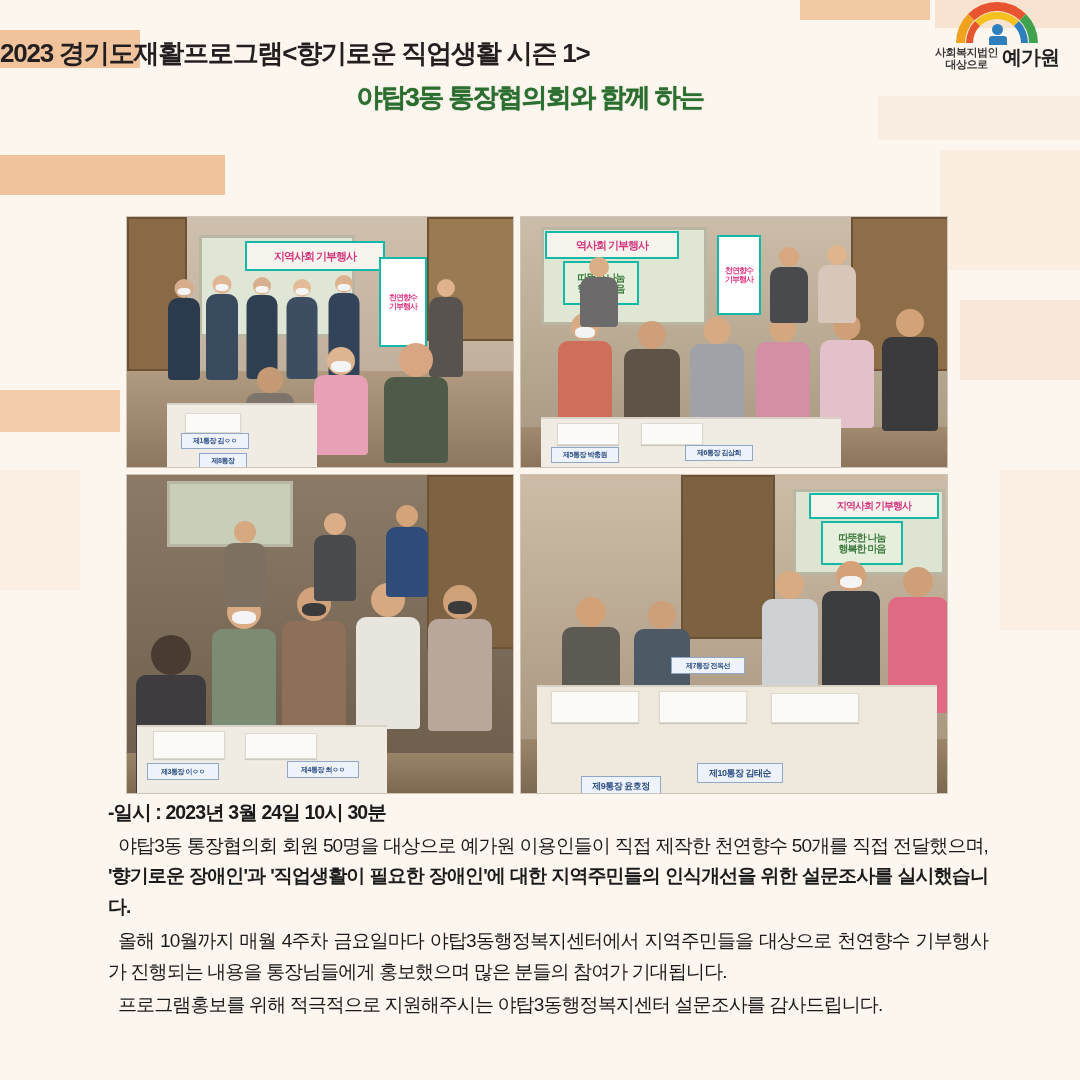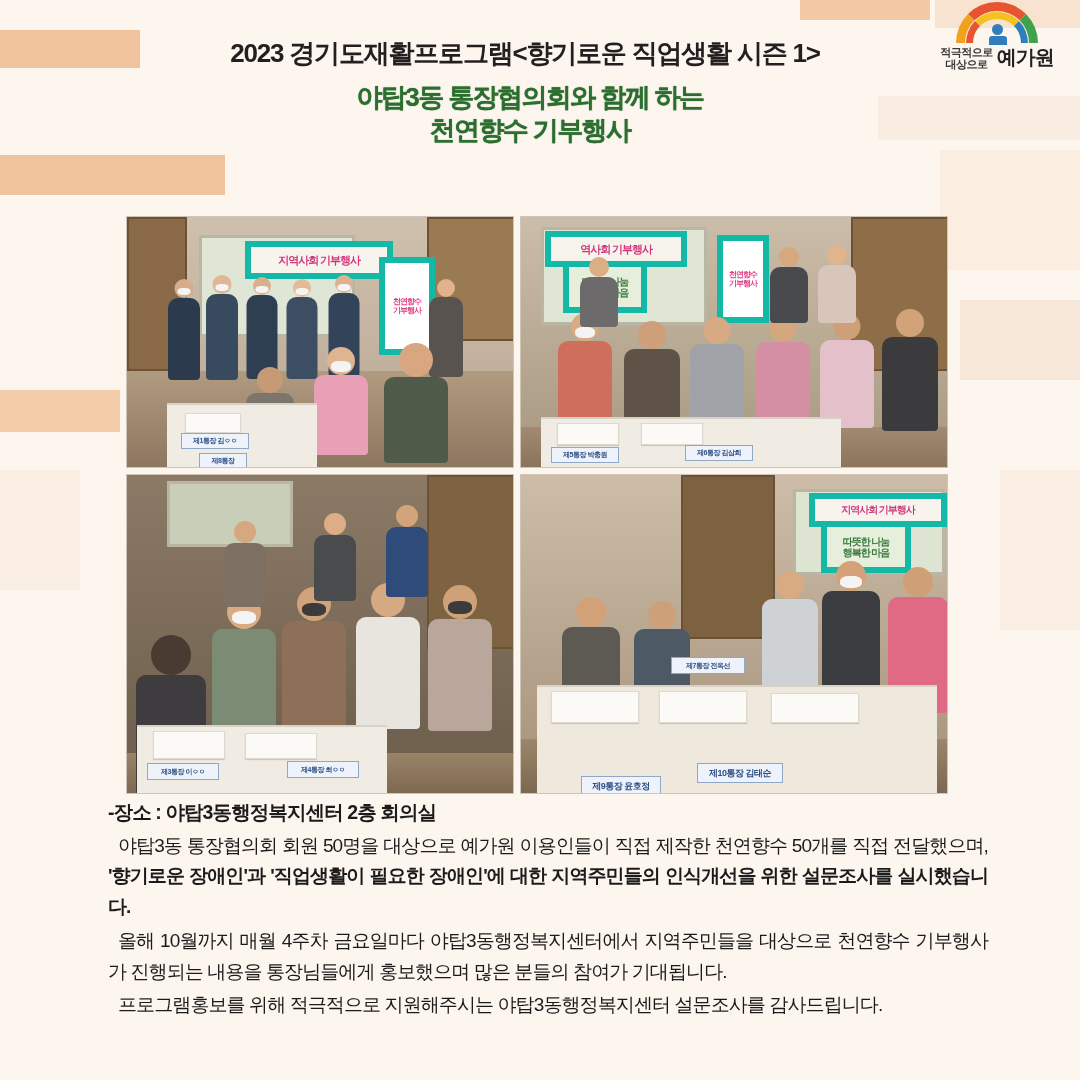--- a/index.html
+++ b/index.html
@@ -67,21 +67,21 @@
   .logo-person .body { width: 18px; height: 9px; background: #2f7fbf; border-radius: 3px 3px 0 0; margin: 1px auto 0; }
   .logo-text-sm {
     font-size: 11px; color: #3a3a3a; letter-spacing: -0.5px; line-height: 1.15; font-weight: bold;
   }
   .logo-row { display: flex; align-items: flex-end; justify-content: center; gap: 4px; }
   .logo-text-lg { font-size: 20px; color: #222; font-weight: bold; letter-spacing: -1px; }
 
   
   .header { position: absolute; left: 0; top: 0; width: 1080px; }
   .series-line {
-    text-align: center;
+    text-align: left;
     font-size: 26px;
     font-weight: bold;
     color: #231f20;
     letter-spacing: -1.2px;
     margin-top: 36px;
     padding-right: 30px;
   }
   .title-block {
     text-align: center;
     margin-top: 10px;
@@ -122,24 +122,24 @@
   
   .wall { position: absolute; inset: 0; background: linear-gradient(#cfc0ad, #b7a692); }
   .door {
     position: absolute; background: #8a6a46; border: 2px solid #6d5134;
   }
   .screen {
     position: absolute; background: #e9eadf;
     border: 3px solid #b9b7a3;
   }
   .banner {
-    position: absolute; background: #f4f2ec; border: 6px solid #14b8a6;
+    position: absolute; background: #f4f2ec; border: 2px solid #14b8a6;
     display: flex; align-items: center; justify-content: center;
     color: #d33b7d; font-weight: bold; letter-spacing: -1px;
-    text-align: center; line-height: 1.15; overflow: hidden; font-family: Liberation Serif, serif;
+    text-align: center; line-height: 1.15; overflow: hidden;
   }
   .banner.pink { background: #fff; color: #e23b84; }
   .banner.green { background: #e5efdc; color: #3c7a3c; }
   .floor {
     position: absolute; left: 0; right: 0; bottom: 0;
     background: linear-gradient(#b09a80, #8d7760);
   }
   .table-row-el {
     position: absolute; background: #f0ece4; border-top: 2px solid #d8d2c6;
   }
@@ -211,32 +211,31 @@
   <div class="logo-mark">
     <div class="logo-arc"></div>
     <div class="logo-arc2"></div>
     <div class="logo-person">
       <div class="head"></div>
       <div class="body"></div>
     </div>
   </div>
   <div class="logo-row">
     <div class="logo-text-sm">
-      <div>적극적으로</div>
+      <div>사회복지법인</div>
       <div>대상으로</div>
     </div>
     <div class="logo-text-lg">예가원</div>
   </div>
 </div>
 
 <div class="header">
   <div class="series-line">2023 경기도재활프로그램&lt;향기로운 직업생활 시즌 1&gt;</div>
   <div class="title-block">
     <div class="title-line">야탑3동 통장협의회와 함께 하는</div>
-    <div class="title-line">천연향수 기부행사</div>
   </div>
 </div>
 
 <div class="photos">
 
   <div class="photo p1">
     <div class="wall"></div>
     <div class="door" style="left:0;top:0;width:56px;height:150px;"></div>
     <div class="door" style="left:300px;top:0;width:88px;height:120px;background:#9a7a52;"></div>
     <div class="screen" style="left:72px;top:18px;width:150px;height:96px;background:#dfe6d6;"></div>
@@ -440,19 +439,19 @@
     <div class="paper" style="left:30px;top:216px;width:86px;height:30px;"></div>
     <div class="paper" style="left:138px;top:216px;width:86px;height:30px;"></div>
     <div class="paper" style="left:250px;top:218px;width=86px;width:86px;height:28px;"></div>
     <div class="nameplate" style="left:150px;top:182px;width:72px;height:15px;">제7통장 전옥선</div>
     <div class="nameplate" style="left:60px;top:301px;width:78px;height:18px;font-size:9px;">제9통장 윤호정</div>
     <div class="nameplate" style="left:176px;top:288px;width:84px;height:18px;font-size:9px;">제10통장 김태순</div>
   </div>
 </div>
 
 <div class="body-text">
-  <div class="bt-line">-장소 : 야탑3동행정복지센터 2층 회의실</div>
+  <div class="bt-line">-일시 : 2023년 3월 24일 10시 30분</div>
   <div class="para indent">
     <span> 야탑3동 통장협의회 회원 50명을 대상으로 예가원 이용인들이 직접 제작한 천연향수 50개를 직접 전달했으며, </span><span class="b">'향기로운 장애인'과 '직업생활이 필요한 장애인'에 대한 지역주민들의 인식개선을 위한 설문조사를 실시했습니다.</span>
   </div>
   <div class="para indent"> 올해 10월까지 매월 4주차 금요일마다 야탑3동행정복지센터에서 지역주민들을 대상으로 천연향수 기부행사가 진행되는 내용을 통장님들에게 홍보했으며 많은 분들의 참여가 기대됩니다.</div>
   <div class="para indent"> 프로그램홍보를 위해 적극적으로 지원해주시는 야탑3동행정복지센터 설문조사를 감사드립니다.</div>
 </div>
 
 </body></html>

